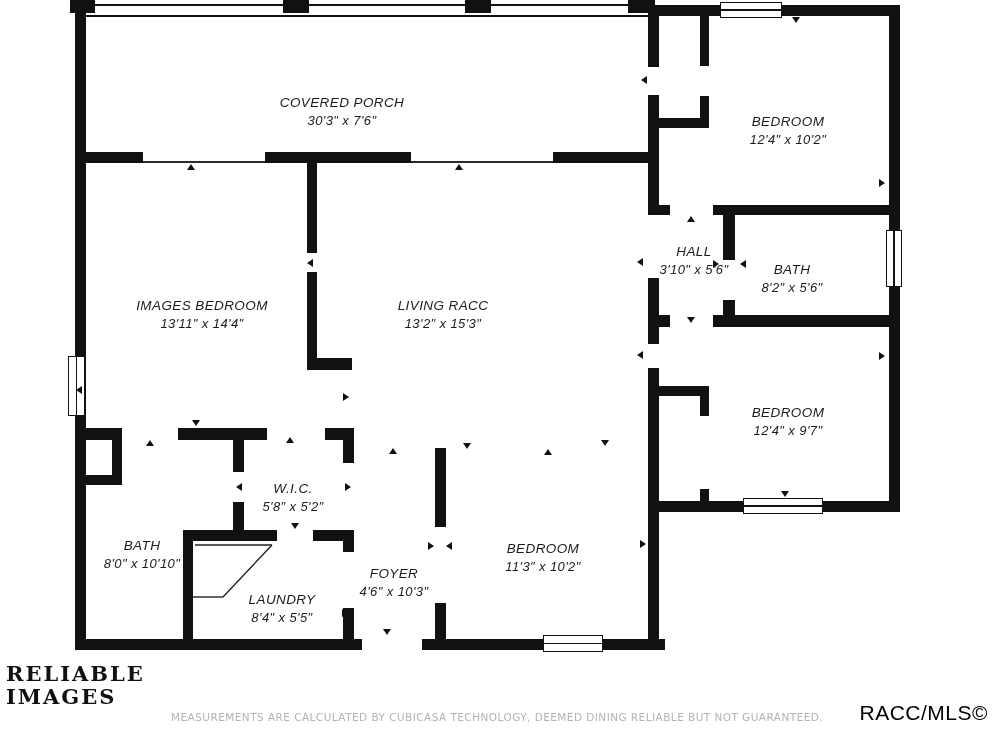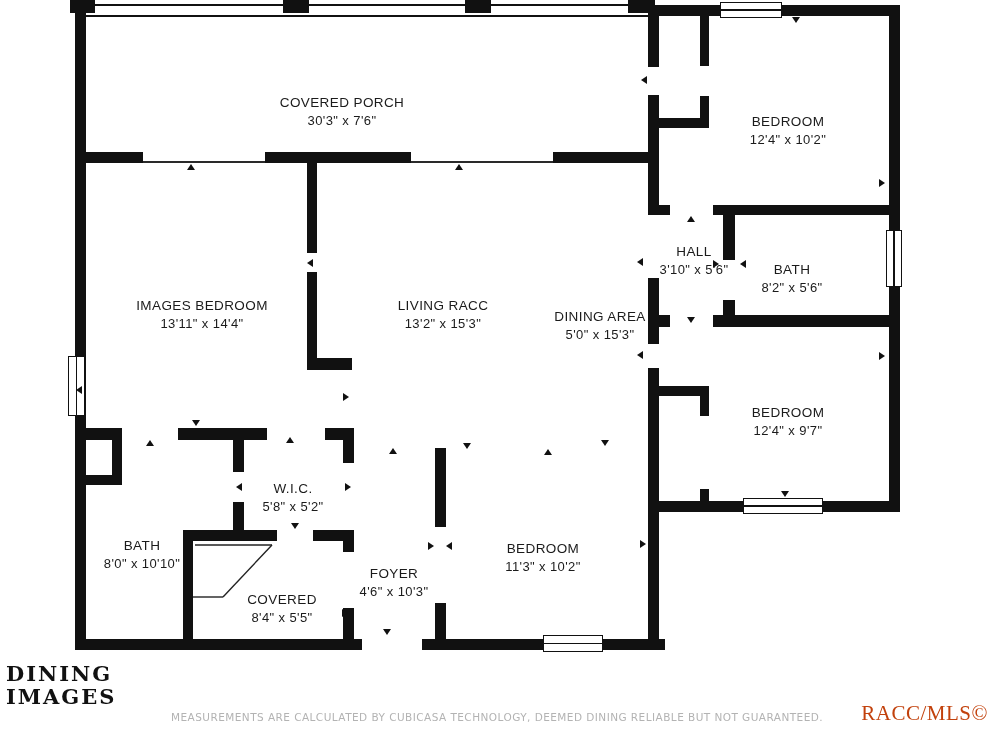--- a/index.html
+++ b/index.html
@@ -1,20 +1,20 @@
 <!DOCTYPE html>
 <html><head>
 <meta charset="utf-8">
 <style>
   html,body{margin:0;padding:0;}
   body{
     width:994px;height:732px;position:relative;background:#ffffff;
     font-family:"Liberation Sans", sans-serif;overflow:hidden;
   }
-  #plan-canvas{position:absolute;left:0;top:0;width:994px;height:680px;}
+  #plan-canvas{position:absolute;left:0;top:0;width:994px;height:680px;font-style:italic;}
   .wall{position:absolute;background:#111;z-index:2;}
   .porch-post{position:absolute;background:#111;z-index:3;}
   .porch-railing{position:absolute;border-top:2.5px solid #111;border-bottom:2.5px solid #111;background:#fff;z-index:1;}
   .opening{position:absolute;background:#fff;border-bottom:2px solid #2a2a2a;z-index:3;}
   .window{position:absolute;background:#fff;border:1.6px solid #111;z-index:4;box-sizing:border-box;}
   .window .mid{position:absolute;background:#111;}
   .window.h .mid{left:0;right:0;top:50%;height:1.4px;margin-top:-0.7px;}
   .window.v .mid{top:0;bottom:0;left:50%;width:1.4px;margin-left:-0.7px;}
   .door-arrow{position:absolute;width:0;height:0;z-index:5;}
   .door-arrow.up{border-left:4.5px solid transparent;border-right:4.5px solid transparent;border-bottom:6px solid #111;}
@@ -23,22 +23,22 @@
   .door-arrow.right{border-top:4.5px solid transparent;border-bottom:4.5px solid transparent;border-left:6px solid #111;}
   .room-label{position:absolute;transform:translate(-50%,-50%);text-align:center;z-index:6;
     color:#1b1b1b;white-space:nowrap;letter-spacing:0.4px;}
   .room-label .rname{font-size:13.5px;line-height:19px;}
   .room-label .rdims{font-size:13px;line-height:18px;}
   #laundry-svg{position:absolute;left:0;top:0;z-index:2;}
   #watermark-left{position:absolute;left:6px;top:662px;z-index:7;color:#111;
     font-family:"DejaVu Serif", serif;font-weight:700;font-size:21px;line-height:23px;letter-spacing:2px;}
   #disclaimer{position:absolute;left:0;right:0;top:711px;text-align:center;z-index:7;
     color:#b3b3b3;font-size:10.5px;letter-spacing:0.45px;font-family:"DejaVu Sans", sans-serif;}
-  #watermark-right{position:absolute;right:6px;top:701px;z-index:7;color:#c2410c;
-    font-size:21px;letter-spacing:0.5px;font-family:Liberation Serif, serif;}
+  #watermark-right{position:absolute;right:6px;top:701px;z-index:7;color:#000000;
+    font-size:21px;letter-spacing:0.5px;font-family:Liberation Sans, sans-serif;}
 </style>
 </head>
 <body>
 
 <div id="plan-canvas">
     <div class="porch-railing" style="left: 85px; top: 4px; width: 565px; height: 9px;"></div>
     <div class="porch-post" style="left: 283px; top: 0px; width: 26px; height: 13px;"></div>
     <div class="porch-post" style="left: 465px; top: 0px; width: 26px; height: 13px;"></div>
     <div class="porch-post" style="left: 628px; top: 0px; width: 27px; height: 13px;"></div>
     <div class="wall" style="left: 75px; top: 0px; width: 11px; height: 650px;"></div>
@@ -149,24 +149,20 @@
       <div class="rdims">12'4" x 10'2"</div>
     </div>
     <div class="room-label" style="left: 202px; top: 314px;">
       <div class="rname">IMAGES BEDROOM</div>
       <div class="rdims">13'11" x 14'4"</div>
     </div>
     <div class="room-label" style="left: 443px; top: 314px;">
       <div class="rname">LIVING RACC</div>
       <div class="rdims">13'2" x 15'3"</div>
     </div>
-    <div class="room-label" style="left: 600px; top: 325px;">
-      <div class="rname">DINING AREA</div>
-      <div class="rdims">5'0" x 15'3"</div>
-    </div>
     <div class="room-label" style="left: 694px; top: 260px;">
       <div class="rname">HALL</div>
       <div class="rdims">3'10" x 5'6"</div>
     </div>
     <div class="room-label" style="left: 792px; top: 278px;">
       <div class="rname">BATH</div>
       <div class="rdims">8'2" x 5'6"</div>
     </div>
     <div class="room-label" style="left: 788px; top: 421px;">
       <div class="rname">BEDROOM</div>
@@ -182,25 +178,25 @@
     </div>
     <div class="room-label" style="left: 394px; top: 582px;">
       <div class="rname">FOYER</div>
       <div class="rdims">4'6" x 10'3"</div>
     </div>
     <div class="room-label" style="left: 543px; top: 557px;">
       <div class="rname">BEDROOM</div>
       <div class="rdims">11'3" x 10'2"</div>
     </div>
     <div class="room-label" style="left: 282px; top: 608px;">
-      <div class="rname">COVERED</div>
+      <div class="rname">LAUNDRY</div>
       <div class="rdims">8'4" x 5'5"</div>
     </div>
   </div>
 
 <div id="watermark-left">
-  <div>DINING</div>
+  <div>RELIABLE</div>
   <div>IMAGES</div>
 </div>
 
 <div id="disclaimer">MEASUREMENTS ARE CALCULATED BY CUBICASA TECHNOLOGY, DEEMED DINING RELIABLE BUT NOT GUARANTEED.</div>
 
 <div id="watermark-right">RACC/MLS©</div>
 
 </body></html>

